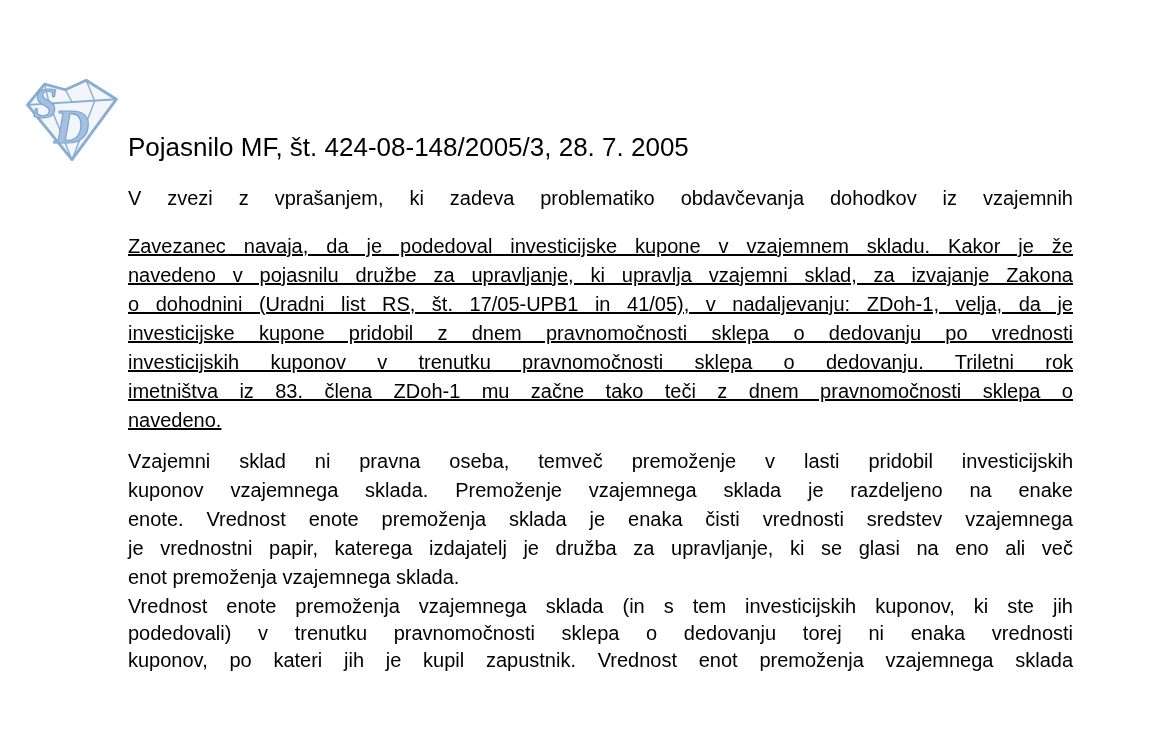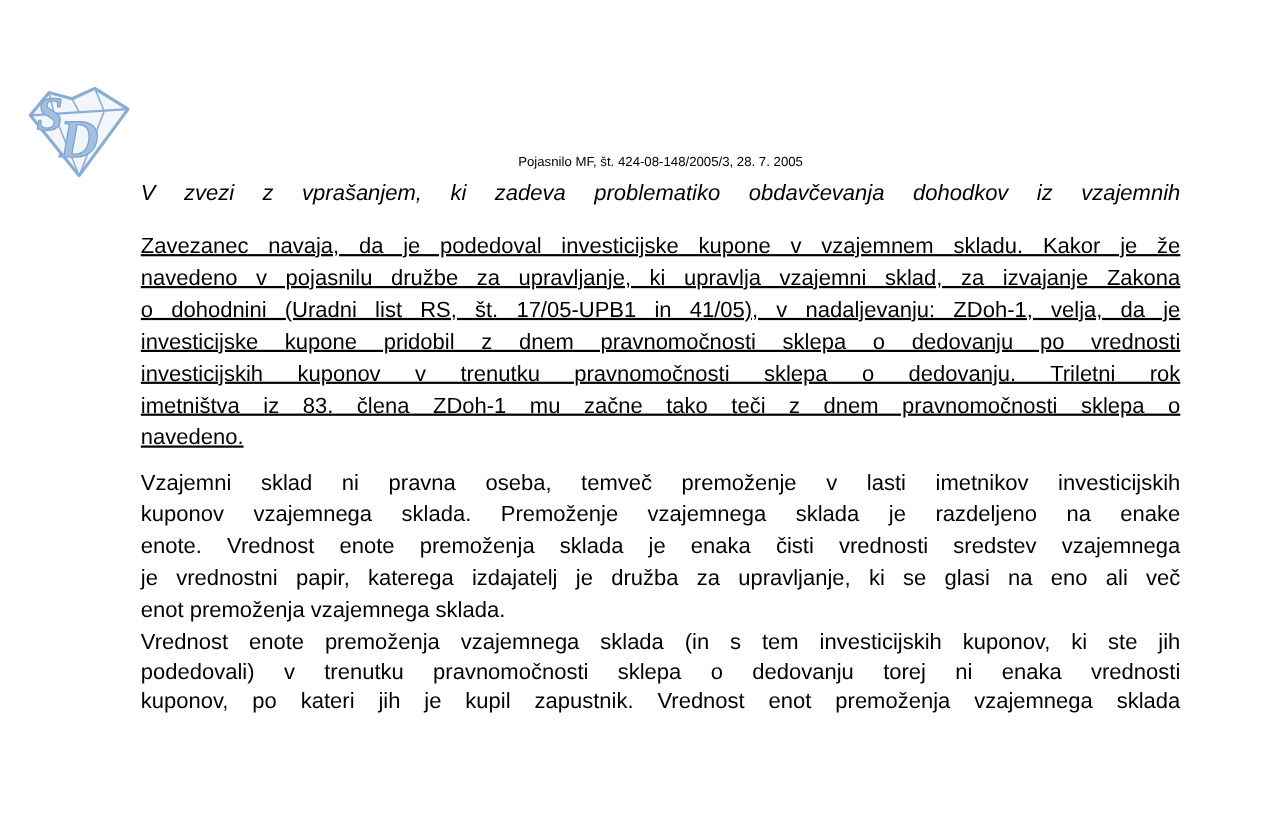--- a/index.html
+++ b/index.html
@@ -39,39 +39,39 @@
   .doc-title {
     font-size: 22.5px;
     font-weight: bold;
     line-height: 29px;
     text-align: center;
     white-space: nowrap;
     letter-spacing: 0.2px;
   }
   .doc-ref {
     margin-top: 27px;
-    font-size: 12px;
+    font-size: 26px;
     line-height: 29px;
-    text-align: center;
+    text-align: left;
   }
   .para {
     font-size: 20px;
     line-height: 29px;
   }
   .para .jline {
     text-align: justify;
     text-align-last: justify;
     white-space: nowrap;
   }
   .para .lline {
     text-align: left;
     white-space: nowrap;
   }
   .intro {
-    font-style: italic;
+    margin-top: 22px;
   }
   .p1 { margin-top: 19px; text-decoration: underline; }
   .p2 { margin-top: 12px; }
   .p3 { margin-top: 1px; line-height: 27px; }
 </style>
 </head>
 <body>
 
 <div class="page">
 
@@ -105,21 +105,21 @@
       <div class="jline">Zavezanec navaja, da je podedoval investicijske kupone v vzajemnem skladu. Kakor je že</div>
       <div class="jline">navedeno v pojasnilu družbe za upravljanje, ki upravlja vzajemni sklad, za izvajanje Zakona</div>
       <div class="jline">o dohodnini (Uradni list RS, št. 17/05-UPB1 in 41/05), v nadaljevanju: ZDoh-1, velja, da je</div>
       <div class="jline">investicijske kupone pridobil z dnem pravnomočnosti sklepa o dedovanju po vrednosti</div>
       <div class="jline">investicijskih kuponov v trenutku pravnomočnosti sklepa o dedovanju. Triletni rok</div>
       <div class="jline">imetništva iz 83. člena ZDoh-1 mu začne tako teči z dnem pravnomočnosti sklepa o</div>
       <div class="lline">navedeno.</div>
     </div>
 
     <div class="para p2">
-      <div class="jline">Vzajemni sklad ni pravna oseba, temveč premoženje v lasti imetnikov investicijskih</div>
+      <div class="jline">Vzajemni sklad ni pravna oseba, temveč premoženje v lasti pridobil investicijskih</div>
       <div class="jline">kuponov vzajemnega sklada. Premoženje vzajemnega sklada je razdeljeno na enake</div>
       <div class="jline">enote. Vrednost enote premoženja sklada je enaka čisti vrednosti sredstev vzajemnega</div>
       <div class="jline">je vrednostni papir, katerega izdajatelj je družba za upravljanje, ki se glasi na eno ali več</div>
       <div class="lline">enot premoženja vzajemnega sklada.</div>
     </div>
 
     <div class="para p3">
       <div class="jline">Vrednost enote premoženja vzajemnega sklada (in s tem investicijskih kuponov, ki ste jih</div>
       <div class="jline">podedovali) v trenutku pravnomočnosti sklepa o dedovanju torej ni enaka vrednosti</div>
       <div class="jline">kuponov, po kateri jih je kupil zapustnik. Vrednost enot premoženja vzajemnega sklada</div>

